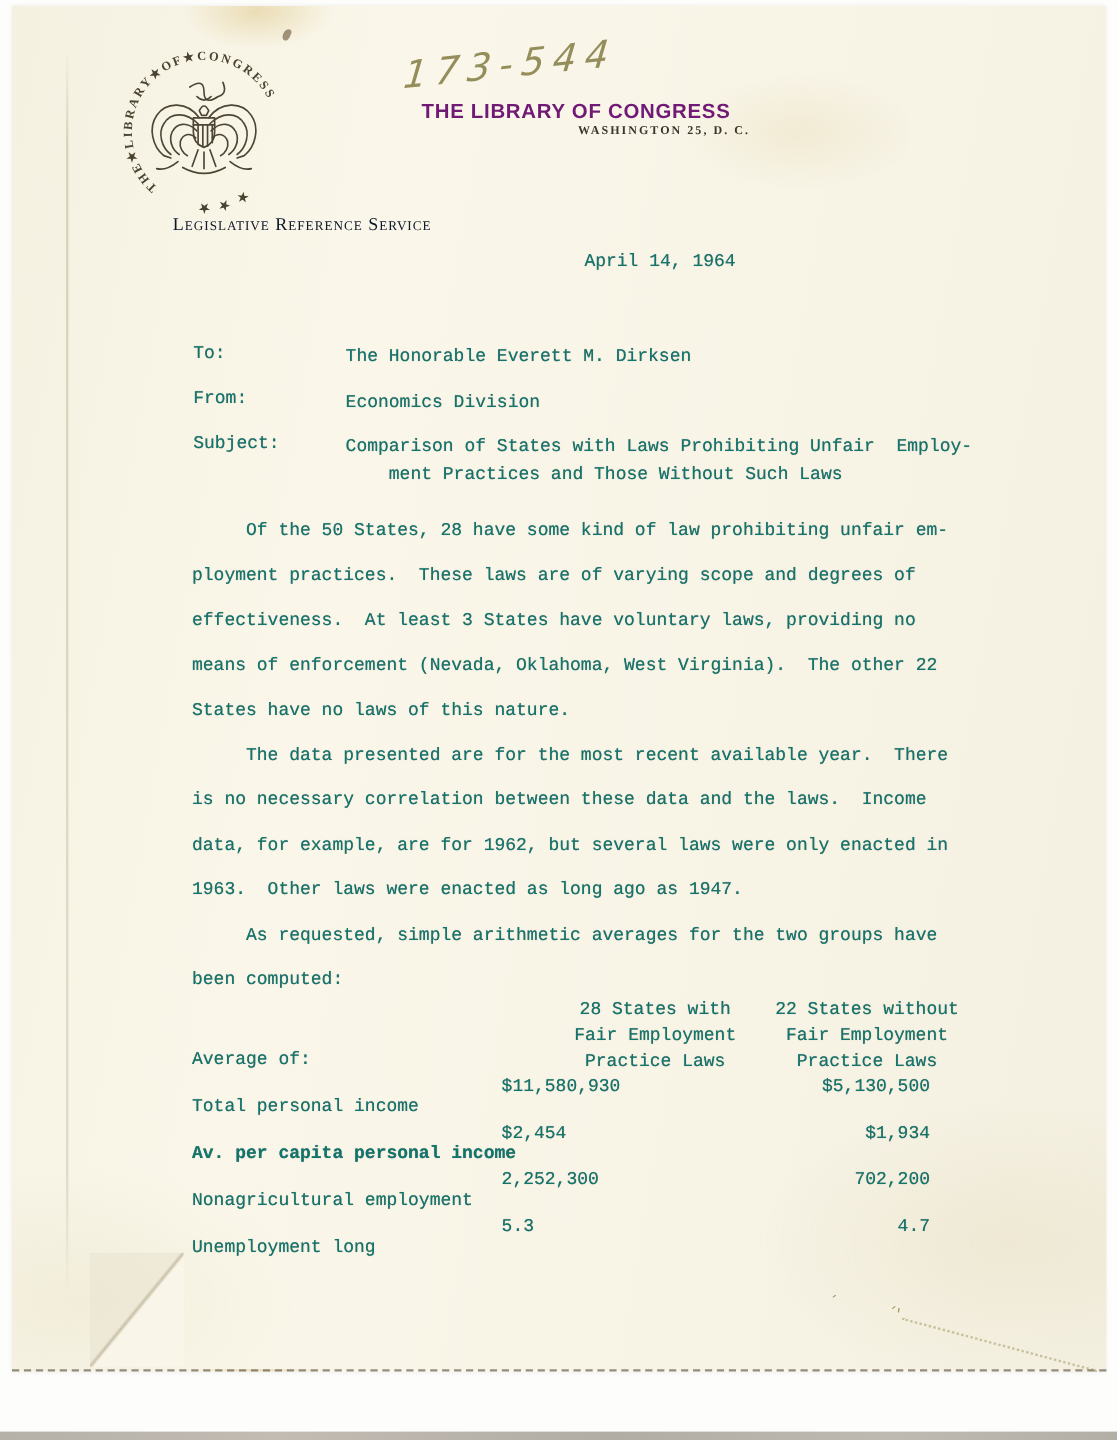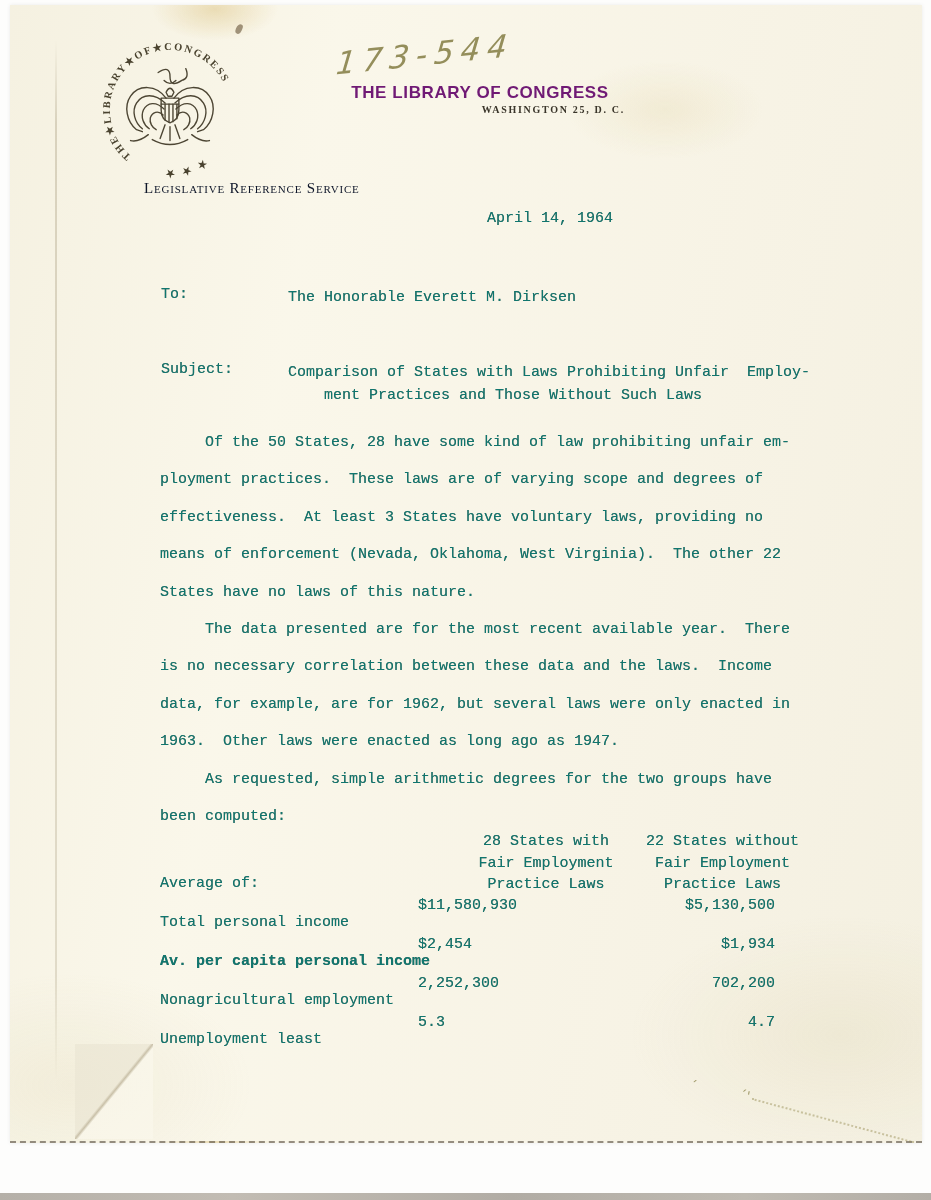--- a/index.html
+++ b/index.html
@@ -137,37 +137,41 @@
   <div class="loc-title">THE LIBRARY OF CONGRESS</div>
   <div class="loc-address">WASHINGTON 25, D. C.</div>
   <div class="lrs">Legislative Reference Service</div>
 
   <div class="tw date">April 14, 1964</div>
 
   <div class="memo-row memo-to">
     <span class="tw memo-label">To:</span>
     <span class="tw memo-value">The Honorable Everett M. Dirksen</span>
   </div>
+  <div class="memo-row memo-from">
+    <span class="tw memo-label">From:</span>
+    <span class="tw memo-value">Economics Division</span>
+  </div>
   <div class="memo-row memo-subject">
     <span class="tw memo-label">Subject:</span>
     <span class="tw memo-value">Comparison of States with Laws Prohibiting Unfair  Employ-
     ment Practices and Those Without Such Laws</span>
   </div>
 
   <div class="body-copy">
     <div class="tw para">     Of the 50 States, 28 have some kind of law prohibiting unfair em-
 ployment practices.  These laws are of varying scope and degrees of
 effectiveness.  At least 3 States have voluntary laws, providing no
 means of enforcement (Nevada, Oklahoma, West Virginia).  The other 22
 States have no laws of this nature.</div>
     <div class="tw para">     The data presented are for the most recent available year.  There
 is no necessary correlation between these data and the laws.  Income
 data, for example, are for 1962, but several laws were only enacted in
 1963.  Other laws were enacted as long ago as 1947.</div>
-    <div class="tw para">     As requested, simple arithmetic degrees for the two groups have
+    <div class="tw para">     As requested, simple arithmetic averages for the two groups have
 been computed:</div>
   </div>
 
   <div class="tw tbl-hdr hdr-c2">28 States with
 Fair Employment
 Practice Laws</div>
   <div class="tw tbl-hdr hdr-c3">22 States without
 Fair Employment
 Practice Laws</div>
   <div class="tw avg-label">Average of:</div>
@@ -181,21 +185,21 @@
     <span class="tw cell-label">Av. per capita personal income</span>
     <span class="tw cell-v1">$2,454</span>
     <span class="tw cell-v2">$1,934</span>
   </div>
   <div class="t-row row-2">
     <span class="tw cell-label">Nonagricultural employment</span>
     <span class="tw cell-v1">2,252,300</span>
     <span class="tw cell-v2">702,200</span>
   </div>
   <div class="t-row row-3">
-    <span class="tw cell-label">Unemployment least</span>
+    <span class="tw cell-label">Unemployment long</span>
     <span class="tw cell-v1">5.3</span>
     <span class="tw cell-v2">4.7</span>
   </div>
 
   <div class="pencil-tick tick1">´</div>
   <div class="pencil-tick tick2">´'</div>
   <div class="smudge"></div>
 
   <div class="bottom-bar"></div>
 </div>

